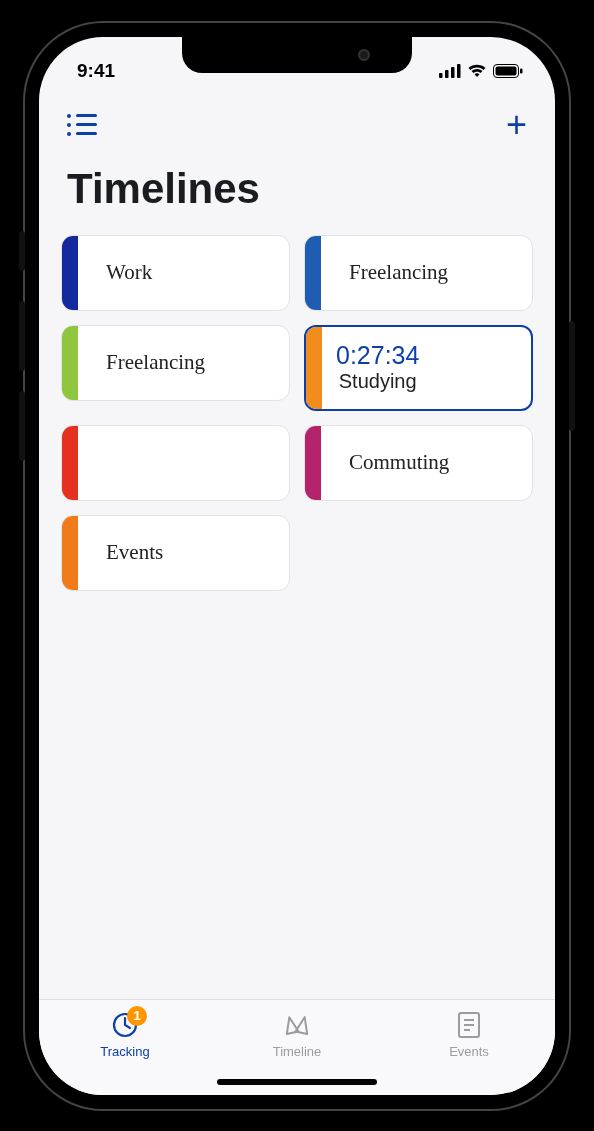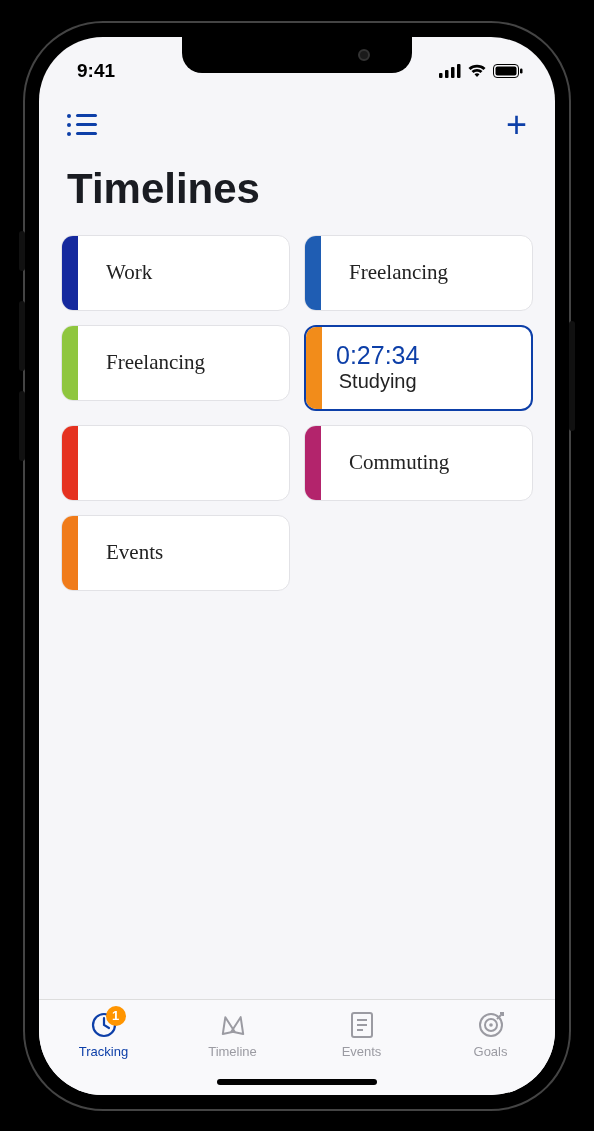--- a/index.html
+++ b/index.html
@@ -270,29 +270,17 @@
         <div class="ico">
           <svg width="26" height="28" viewBox="0 0 26 28">
               <rect x="3" y="2" width="20" height="24" rx="2" stroke="#9b9ba2" stroke-width="2" fill="none"></rect>
               <line x1="8" y1="9" x2="18" y2="9" stroke="#9b9ba2" stroke-width="2"></line>
               <line x1="8" y1="14" x2="18" y2="14" stroke="#9b9ba2" stroke-width="2"></line>
               <line x1="8" y1="19" x2="14" y2="19" stroke="#9b9ba2" stroke-width="2"></line>
             </svg>
         </div>
         <span>Events</span>
       </div>
-      <div class="tab">
-        <div class="ico">
-          <svg width="28" height="28" viewBox="0 0 28 28">
-              <circle cx="14" cy="14" r="11" stroke="#9b9ba2" stroke-width="2" fill="none"></circle>
-              <circle cx="14" cy="14" r="6" stroke="#9b9ba2" stroke-width="2" fill="none"></circle>
-              <circle cx="14" cy="14" r="1.8" fill="#9b9ba2"></circle>
-              <line x1="20" y1="8" x2="26" y2="2" stroke="#9b9ba2" stroke-width="2"></line>
-              <path d="M23 2 L26 2 L26 5" stroke="#9b9ba2" stroke-width="2" fill="none"></path>
-            </svg>
-        </div>
-        <span>Goals</span>
-      </div>
     </div>
 
     <div class="home-indicator"></div>
   </div>
 </div>
 
 </body></html>

